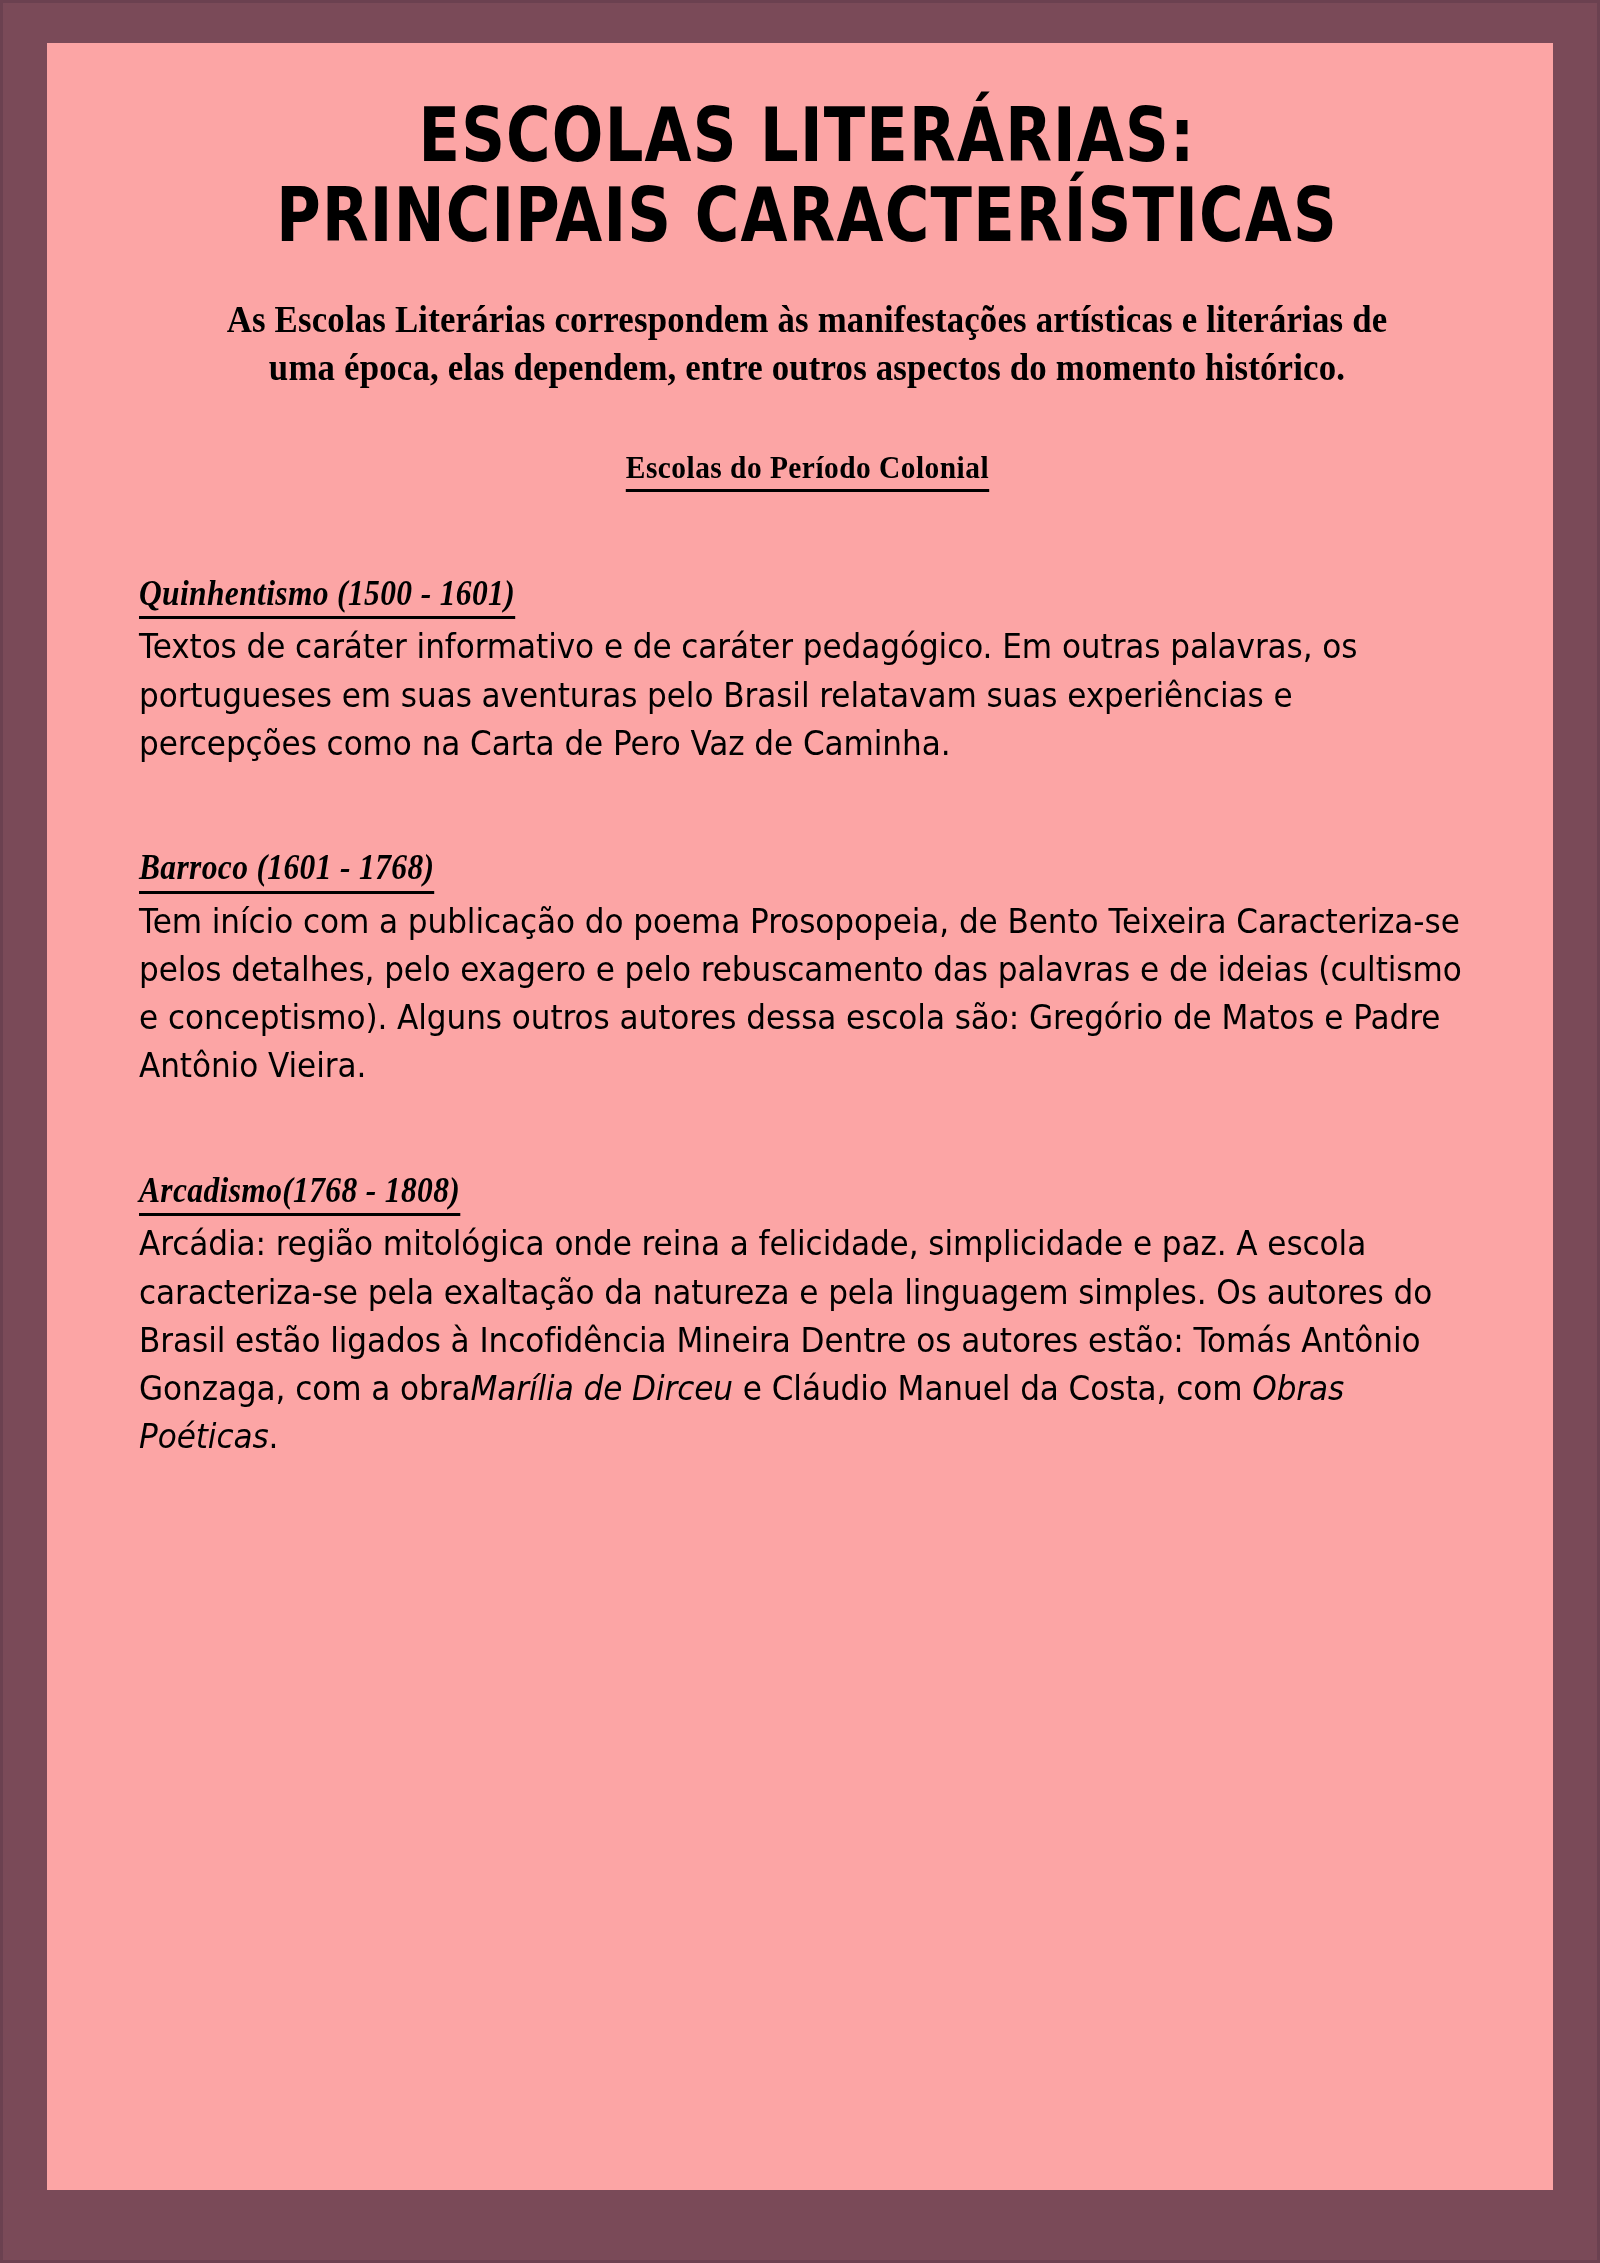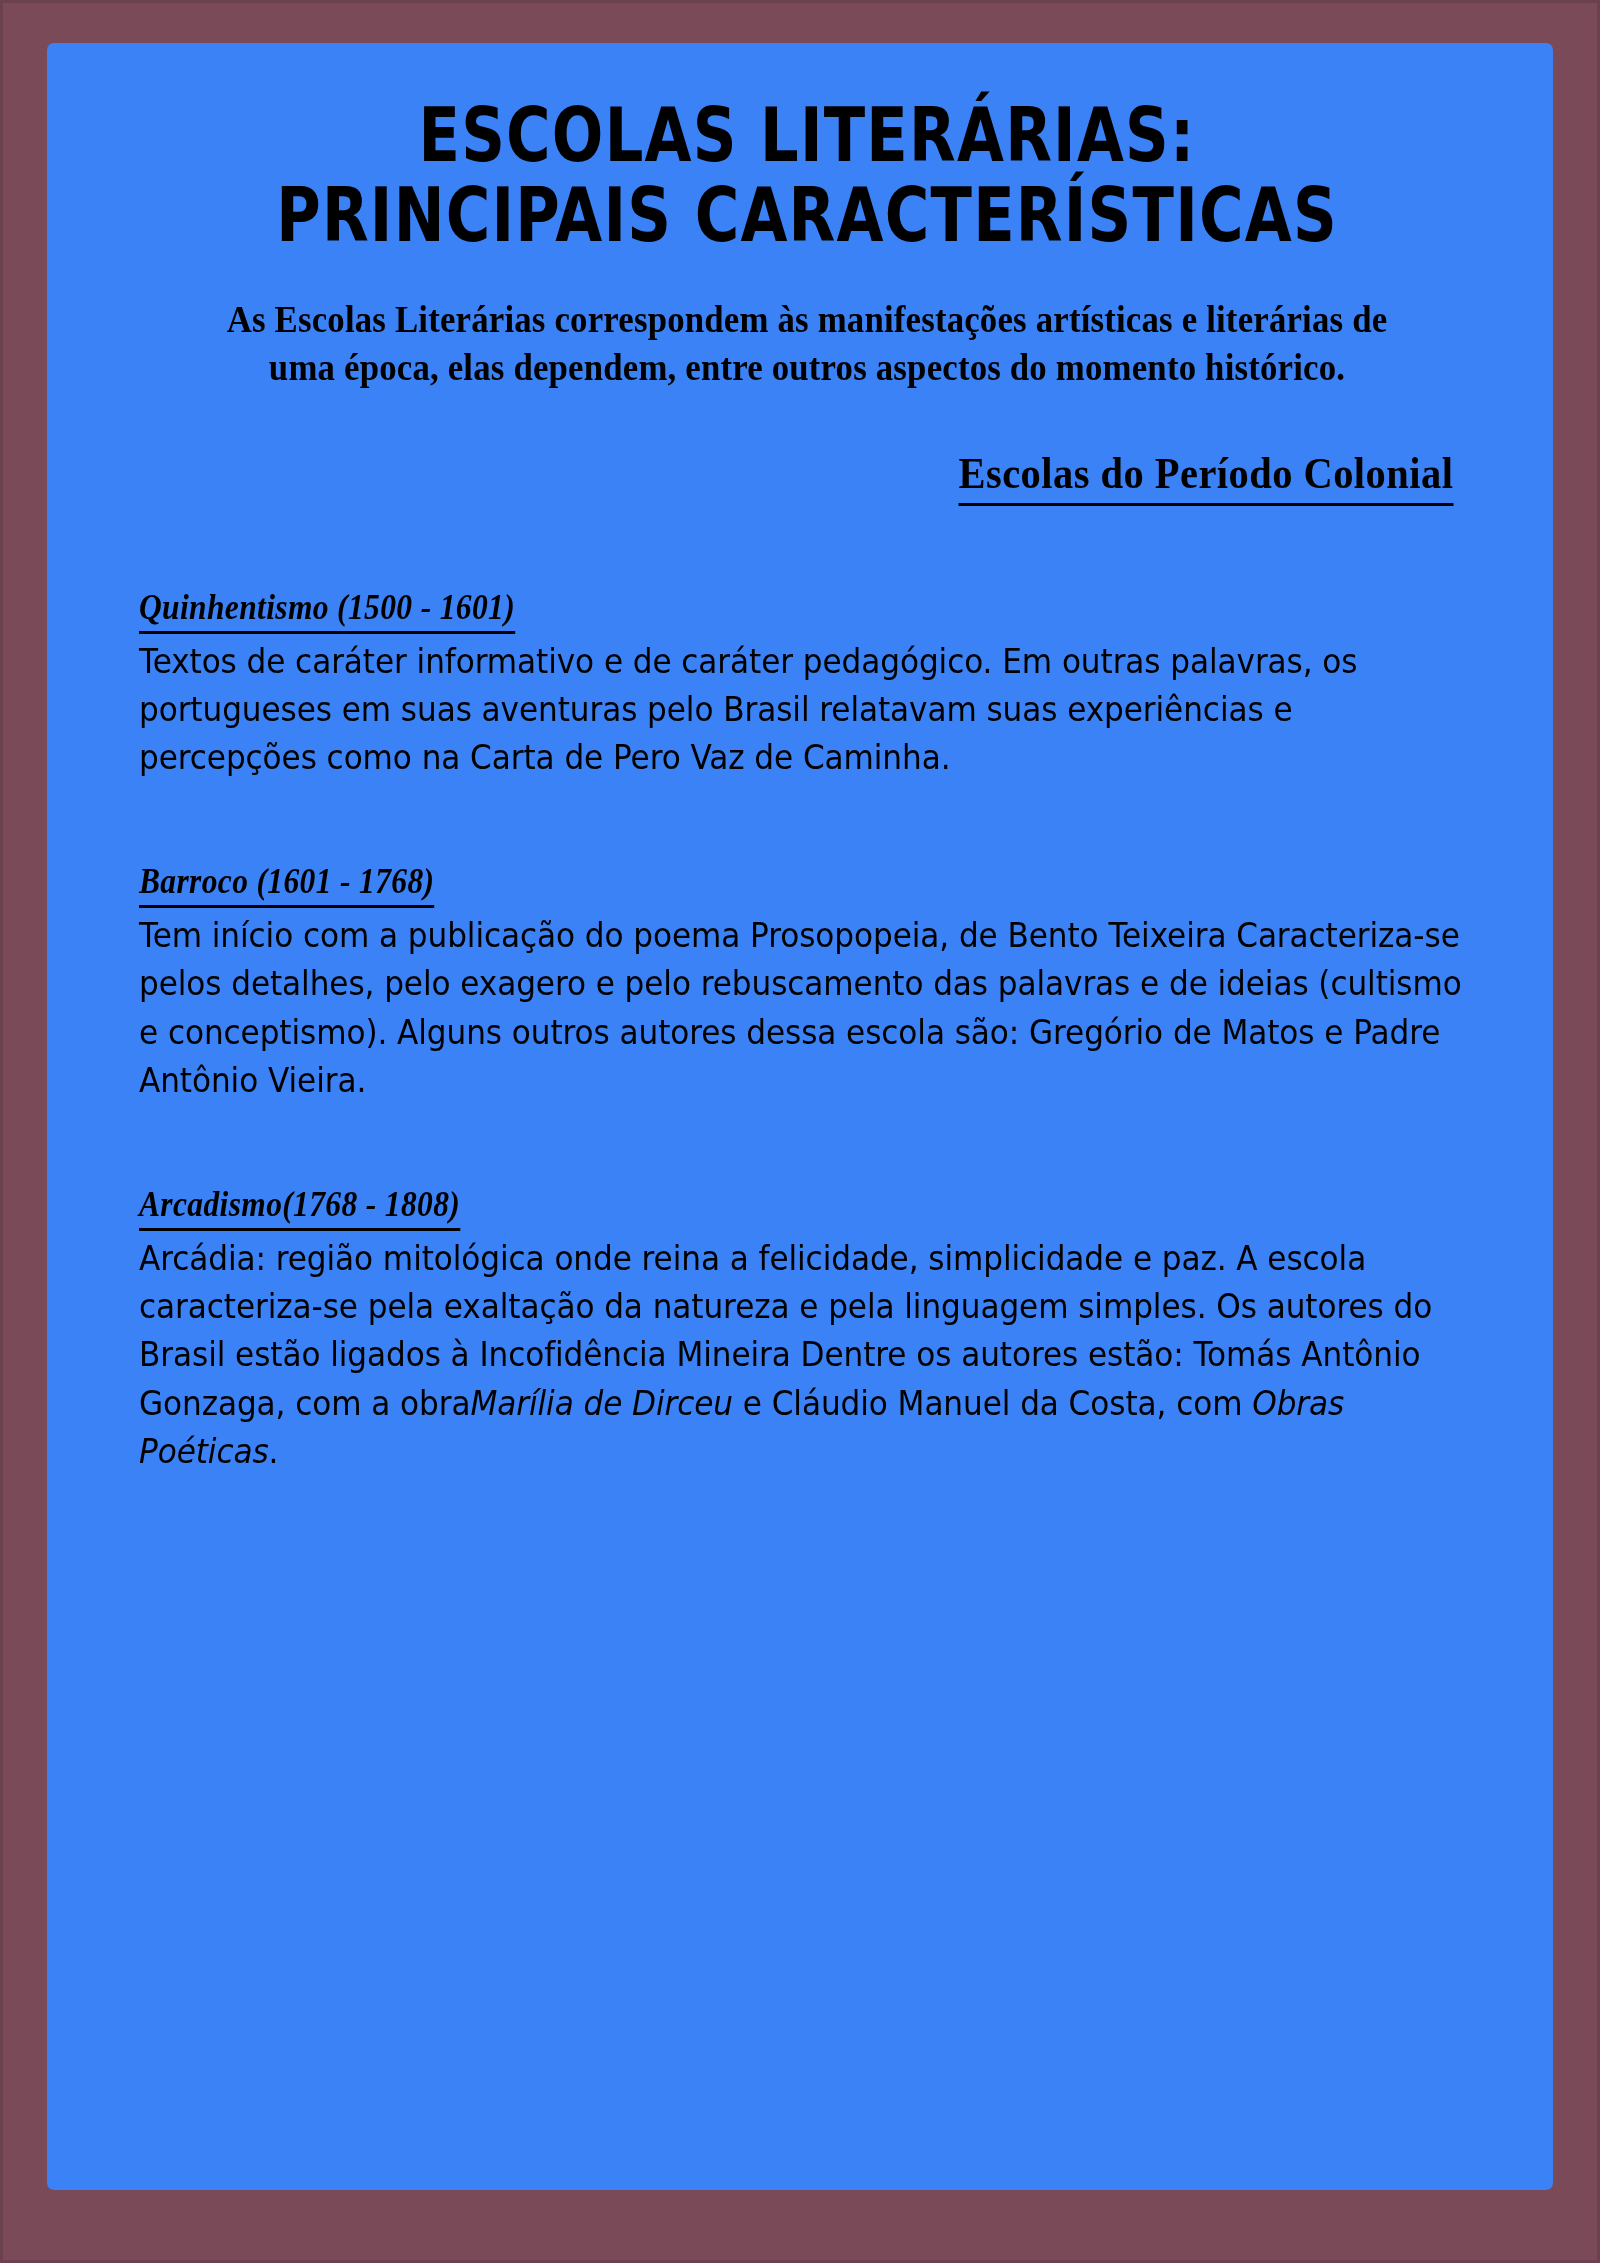--- a/index.html
+++ b/index.html
@@ -31,25 +31,24 @@
     inset: 0;
     border: 3px solid #6b4150;
     box-sizing: border-box;
     pointer-events: none;
   }
 
   .sheet {
     position: relative;
     width: 100%;
     height: 100%;
-    background: #3b82f6;
+    background: #fca5a5;
     box-sizing: border-box;
     padding: 55px 78px 60px 92px;
     overflow: hidden;
-    border-radius: 7px;
   }
 
   
   .doc-title {
     margin: 0;
     text-align: center;
     color: #000000;
     font-family: "DejaVu Sans", sans-serif;
     font-weight: 700;
     font-size: 74px;
@@ -78,25 +77,25 @@
     font-size: 37px;
     line-height: 1.30;
     letter-spacing: 0.2px;
     transform: scaleX(0.94);
     transform-origin: center top;
   }
 
   
   .section-heading {
     margin: 56px 0 0 0;
-    text-align: right;
+    text-align: center;
     color: #000000;
     font-family: "Liberation Serif", "DejaVu Serif", serif;
     font-weight: 700;
-    font-size: 44px;
+    font-size: 32px;
     line-height: 1.2;
     letter-spacing: 0.5px;
   }
   .section-heading span {
     display: inline-block;
     border-bottom: 3px solid #000000;
     padding-bottom: 2px;
     transform: scaleX(0.92);
   }
 

